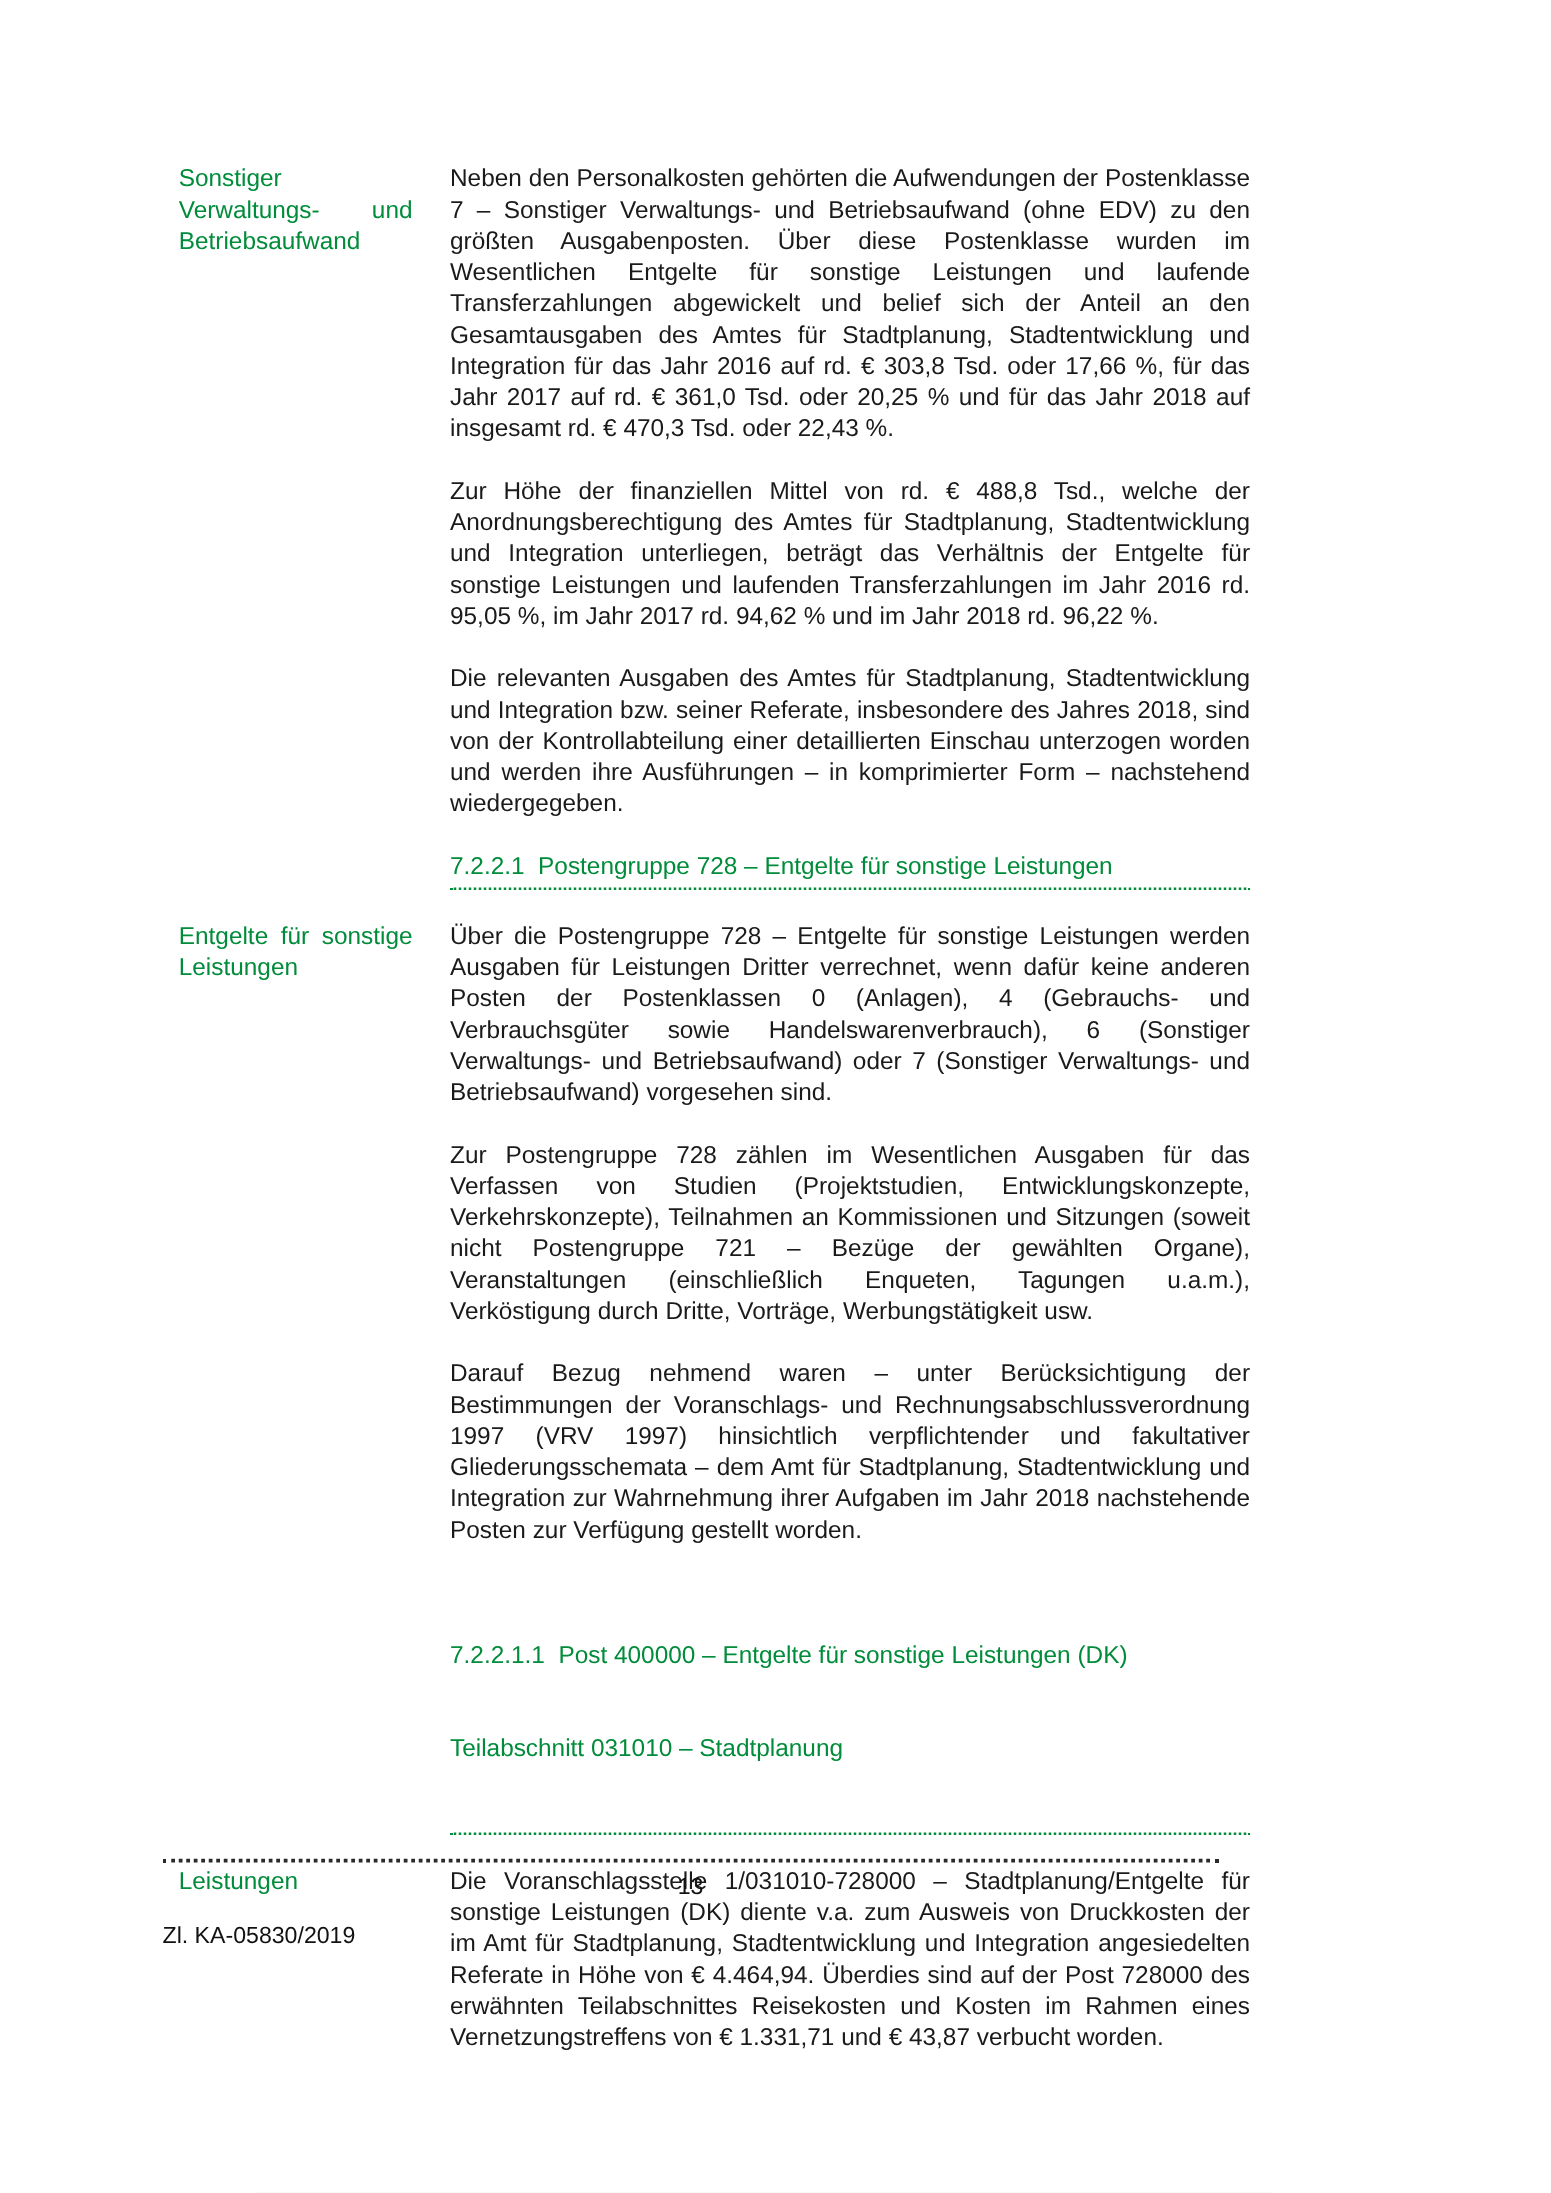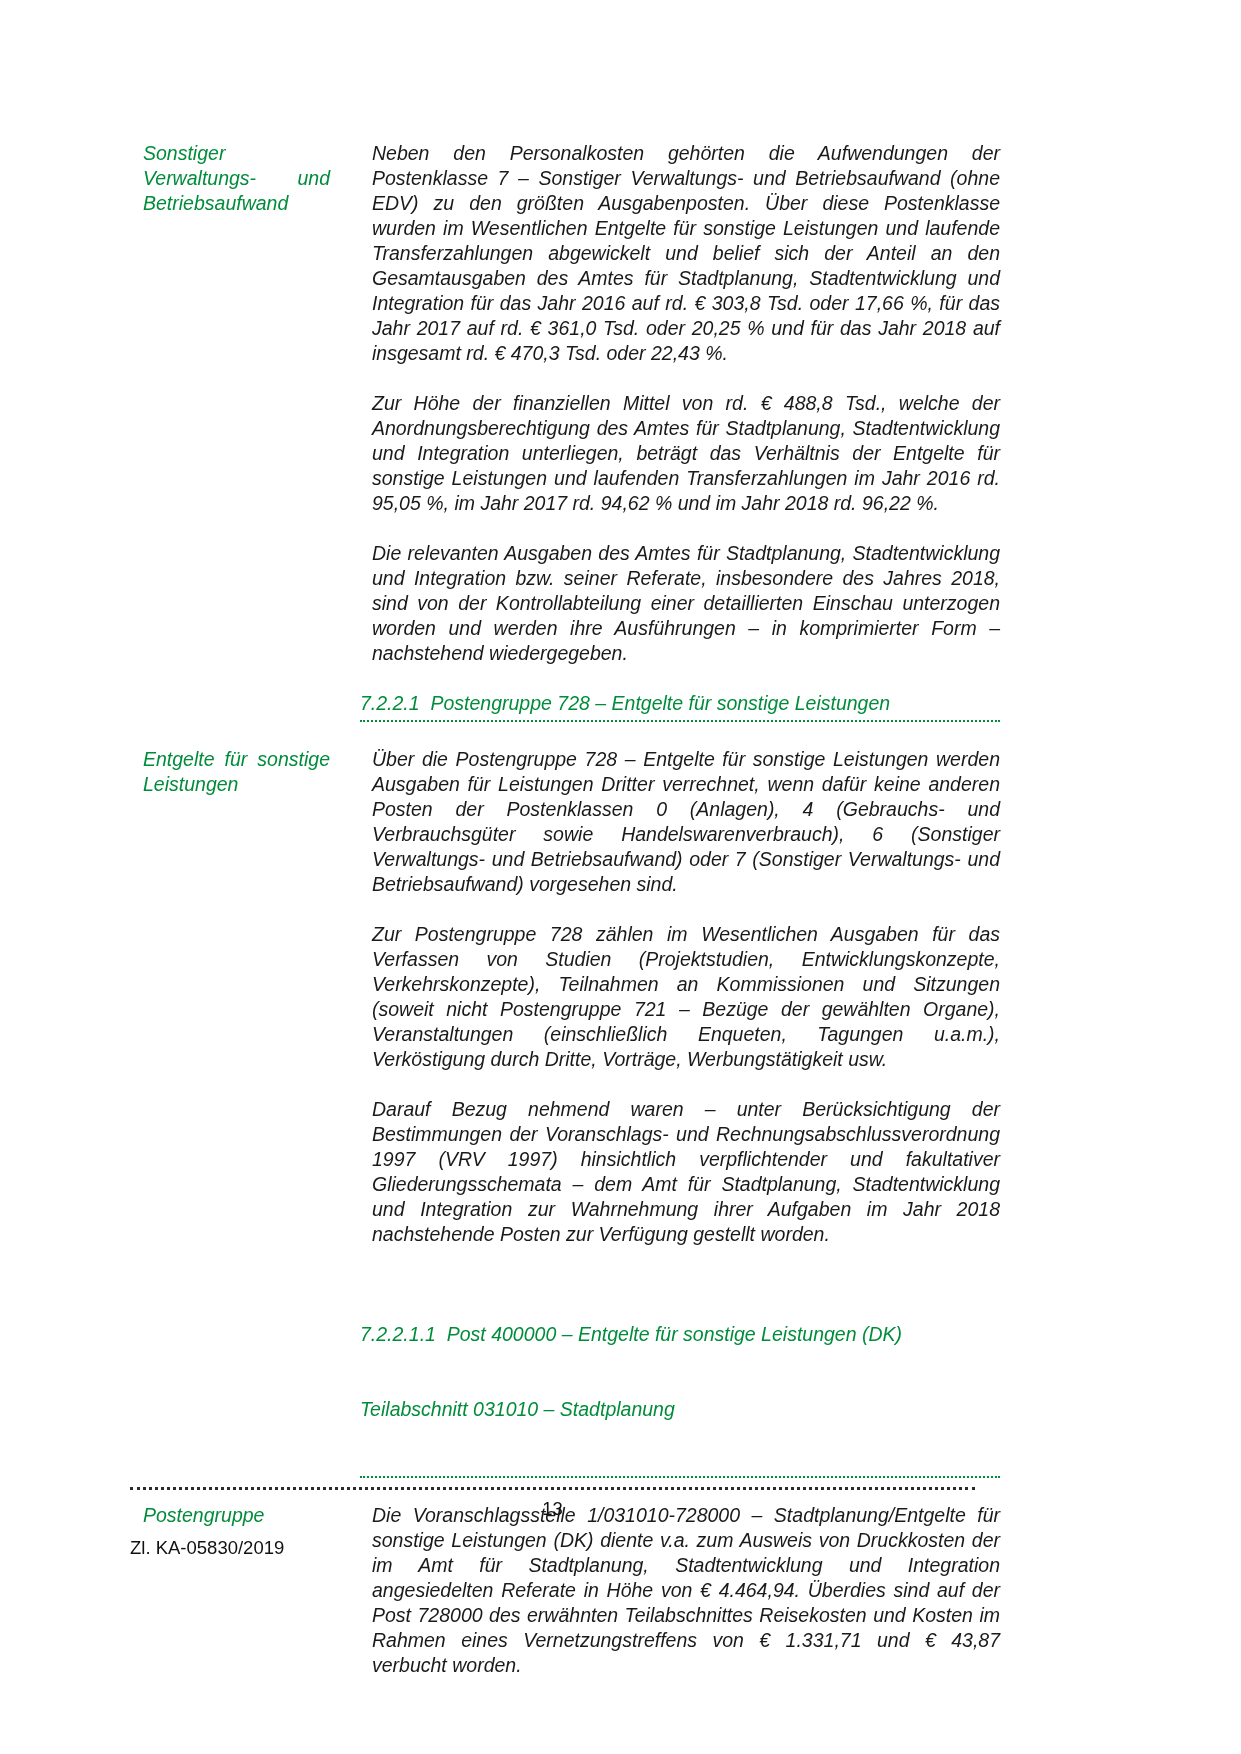--- a/index.html
+++ b/index.html
@@ -18,40 +18,39 @@
   }
   .page{
     position:relative;
     width:1241px;
     height:1754px;
     background:#ffffff;
     overflow:hidden;
   }
   .content{
     position:absolute;
-    top:141px;
+    top:131px;
     left:143px;
     width:857px;
-    font-style:italic;
   }
   .row{
     display:grid;
     grid-template-columns:217px 640px;
     align-items:start;
   }
   .margin-label{
     color:var(--accent);
     font-size:19.5px;
     line-height:25px;
     padding-right:30px;
     text-align:justify;
   }
   .bodycol{ min-width:0; }
   .bodycol p{
-    margin:0 0 25px 12px;
+    margin:0 0 25px 0;
     font-size:19.5px;
     line-height:25px;
     text-align:justify;
     hyphens:auto;
     -webkit-hyphens:auto;
   }
   .heading{
     color:var(--accent);
     font-size:19.5px;
     line-height:25px;
@@ -108,21 +107,21 @@
         <p>Zur Postengruppe 728 zählen im Wesentlichen Ausgaben für das Verfassen von Studien (Projektstudien, Entwicklungskonzepte, Verkehrskonzepte), Teilnahmen an Kommissionen und Sitzungen (soweit nicht Postengruppe 721 – Bezüge der gewählten Organe), Veranstaltungen (einschließlich Enqueten, Tagungen u.a.m.), Verköstigung durch Dritte, Vorträge, Werbungstätigkeit usw.</p>
         <p>Darauf Bezug nehmend waren – unter Berücksichtigung der Bestimmungen der Voranschlags- und Rechnungsabschlussverordnung 1997 (VRV 1997) hinsichtlich verpflichtender und fakultativer Gliederungsschemata – dem Amt für Stadtplanung, Stadtentwicklung und Integration zur Wahrnehmung ihrer Aufgaben im Jahr 2018 nachstehende Posten zur Verfügung gestellt worden.</p>
         <h3 class="heading">
           <span class="line">7.2.2.1.1  Post 400000 – Entgelte für sonstige Leistungen (DK)</span>
           <span class="line">Teilabschnitt 031010 – Stadtplanung</span>
         </h3>
       </div>
     </section>
 
     <section class="row">
-      <div class="margin-label">Postengruppe</div>
+      <div class="margin-label">Leistungen</div>
       <div class="bodycol">
         <p>Die Voranschlagsstelle 1/031010-728000 – Stadtplanung/Entgelte für sonstige Leistungen (DK) diente v.a. zum Ausweis von Druckkosten der im Amt für Stadtplanung, Stadtentwicklung und Integration angesiedelten Referate in Höhe von € 4.464,94. Überdies sind auf der Post 728000 des erwähnten Teilabschnittes Reisekosten und Kosten im Rahmen eines Vernetzungstreffens von € 1.331,71 und € 43,87 verbucht worden.</p>
       </div>
     </section>
 
   </div>
 
   <footer class="footer">
     <div class="footer-rule"></div>
     <div class="footer-row">

